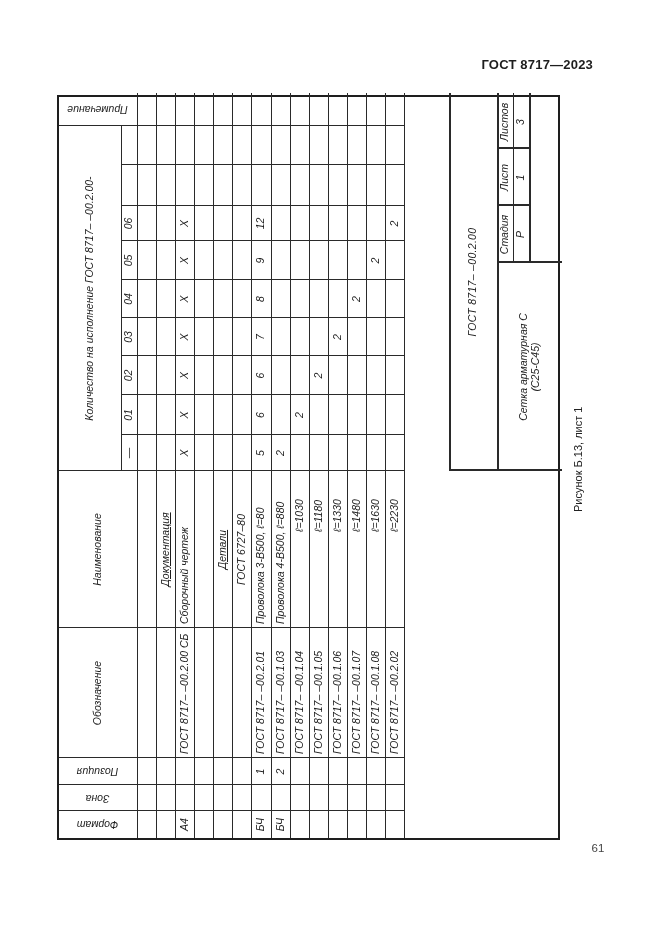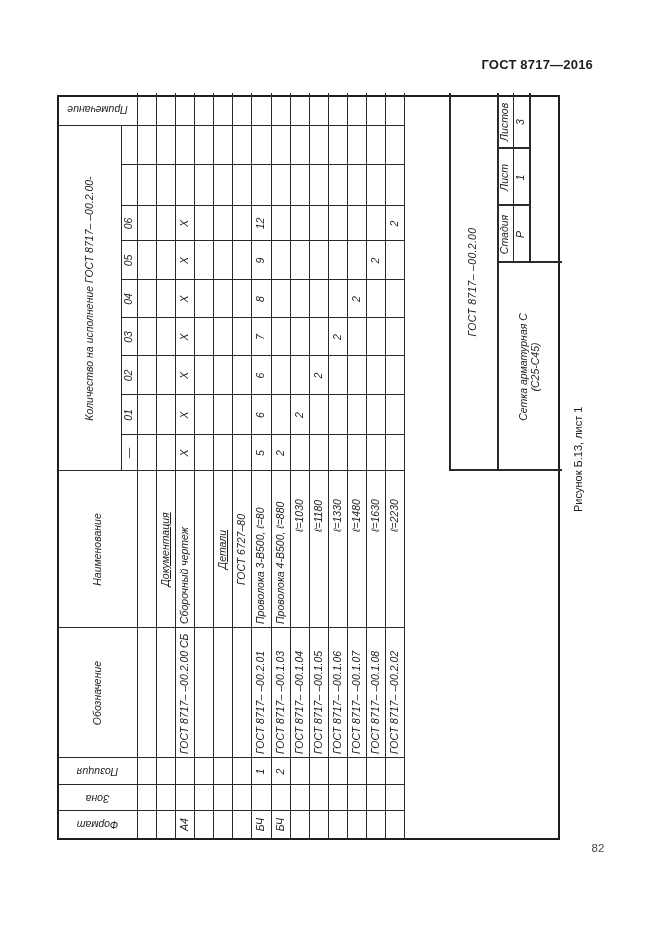--- a/index.html
+++ b/index.html
@@ -50,23 +50,23 @@
   #tb-sheets-label{left:689px;top:438px;width:54px;height:16px;font-size:10px;}
   #tb-stage-value{left:575px;top:454px;width:57px;height:16px;font-size:11px;}
   #tb-sheet-value{left:632px;top:454px;width:57px;height:16px;font-size:11px;}
   #tb-sheets-value{left:689px;top:454px;width:54px;height:16px;font-size:11px;}
   
   .ln{position:absolute;background:#2a2a2a;}
 </style>
 </head>
 <body>
 
-<div id="doc-header">ГОСТ 8717—2016</div>
+<div id="doc-header">ГОСТ 8717—2023</div>
 <div id="figure-caption">Рисунок Б.13, лист 1</div>
-<div id="page-number">82</div>
+<div id="page-number">61</div>
 
 <div id="sheet">
 
   <div class="cell vtext" id="h-format">
       <span>Формат</span>
     </div>
   <div class="cell vtext" id="h-zone">
       <span>Зона</span>
     </div>
   <div class="cell vtext" id="h-position">

